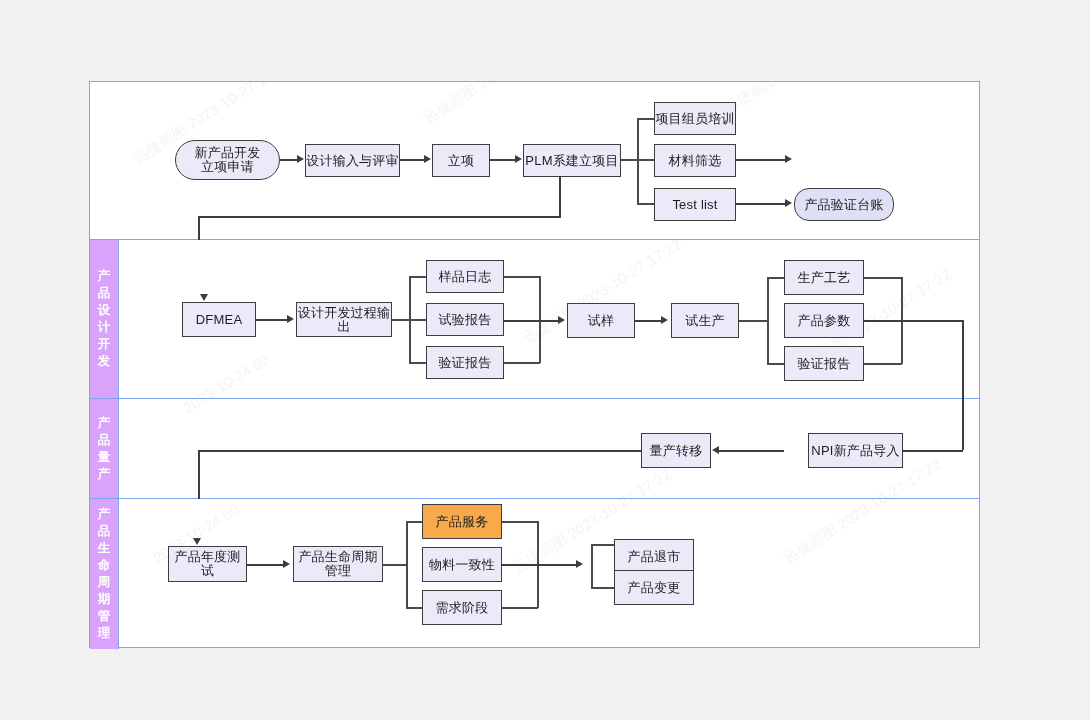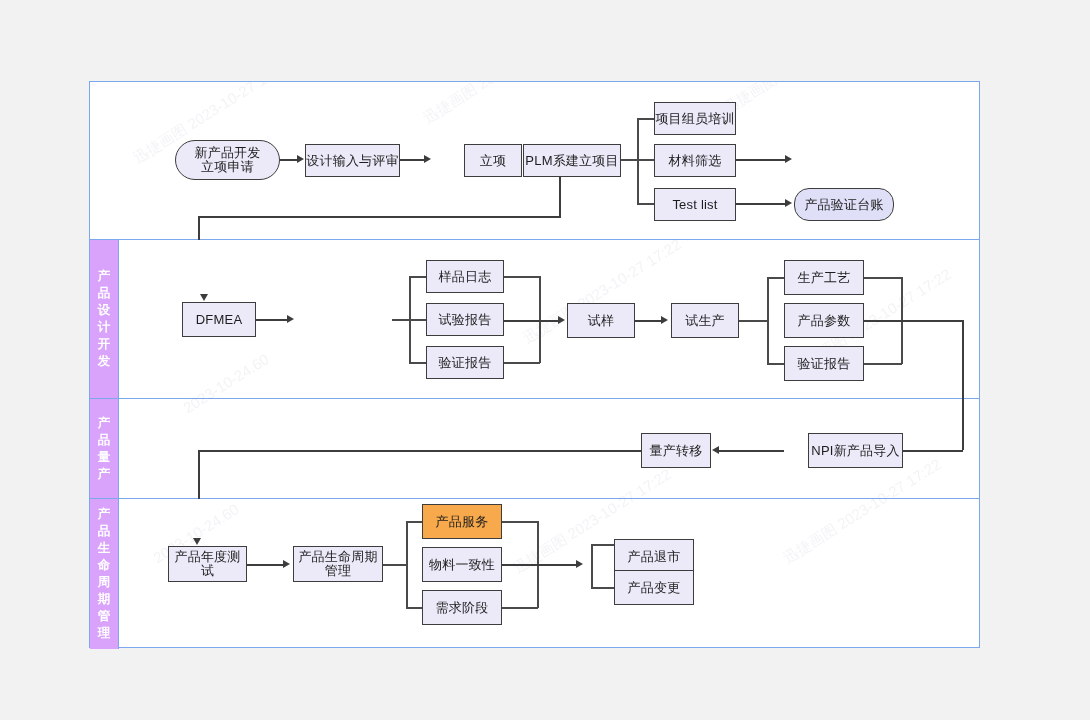--- a/index.html
+++ b/index.html
@@ -116,21 +116,21 @@
   <div class="lane" style="top:0px;height:158px;">
     <div class="lane-body">
 
       <div class="node round" style="left:56px;  top:58px;  width:105px; height:40px;">
         <span style="white-space:pre-line">新产品开发
 立项申请</span>
       </div>
       <div class="node" style="left:186px; top:62px;  width:95px;  height:33px;">
         <span>设计输入与评审</span>
       </div>
-      <div class="node" style="left:313px; top:62px;  width:58px;  height:33px;margin-left:32px;">
+      <div class="node" style="left:313px; top:62px;  width:58px;  height:33px;">
         <span>立项</span>
       </div>
       <div class="node" style="left:404px; top:62px;  width:98px;  height:33px;">
         <span>PLM系建立项目</span>
       </div>
       <div class="node" style="left:535px; top:20px;  width:82px;  height:33px;">
         <span>项目组员培训</span>
       </div>
       <div class="node" style="left:535px; top:62px;  width:82px;  height:33px;">
         <span>材料筛选</span>
@@ -169,20 +169,23 @@
   </div>
 
   <div class="lane" style="top:158px;height:159px;">
     <div class="lane-header">
       <span>产品设计开发</span>
     </div>
     <div class="lane-body">
 
       <div class="node" style="left:63px;  top:62px;  width:74px;  height:35px;text-align:center;">
         <span>DFMEA</span>
+      </div>
+      <div class="node" style="left:177px; top:62px;  width:96px;  height:35px;">
+        <span>设计开发过程输出</span>
       </div>
       <div class="node" style="left:307px; top:20px;  width:78px;  height:33px;">
         <span>样品日志</span>
       </div>
       <div class="node" style="left:307px; top:63px;  width:78px;  height:33px;">
         <span>试验报告</span>
       </div>
       <div class="node" style="left:307px; top:106px; width:78px;  height:33px;">
         <span>验证报告</span>
       </div>

